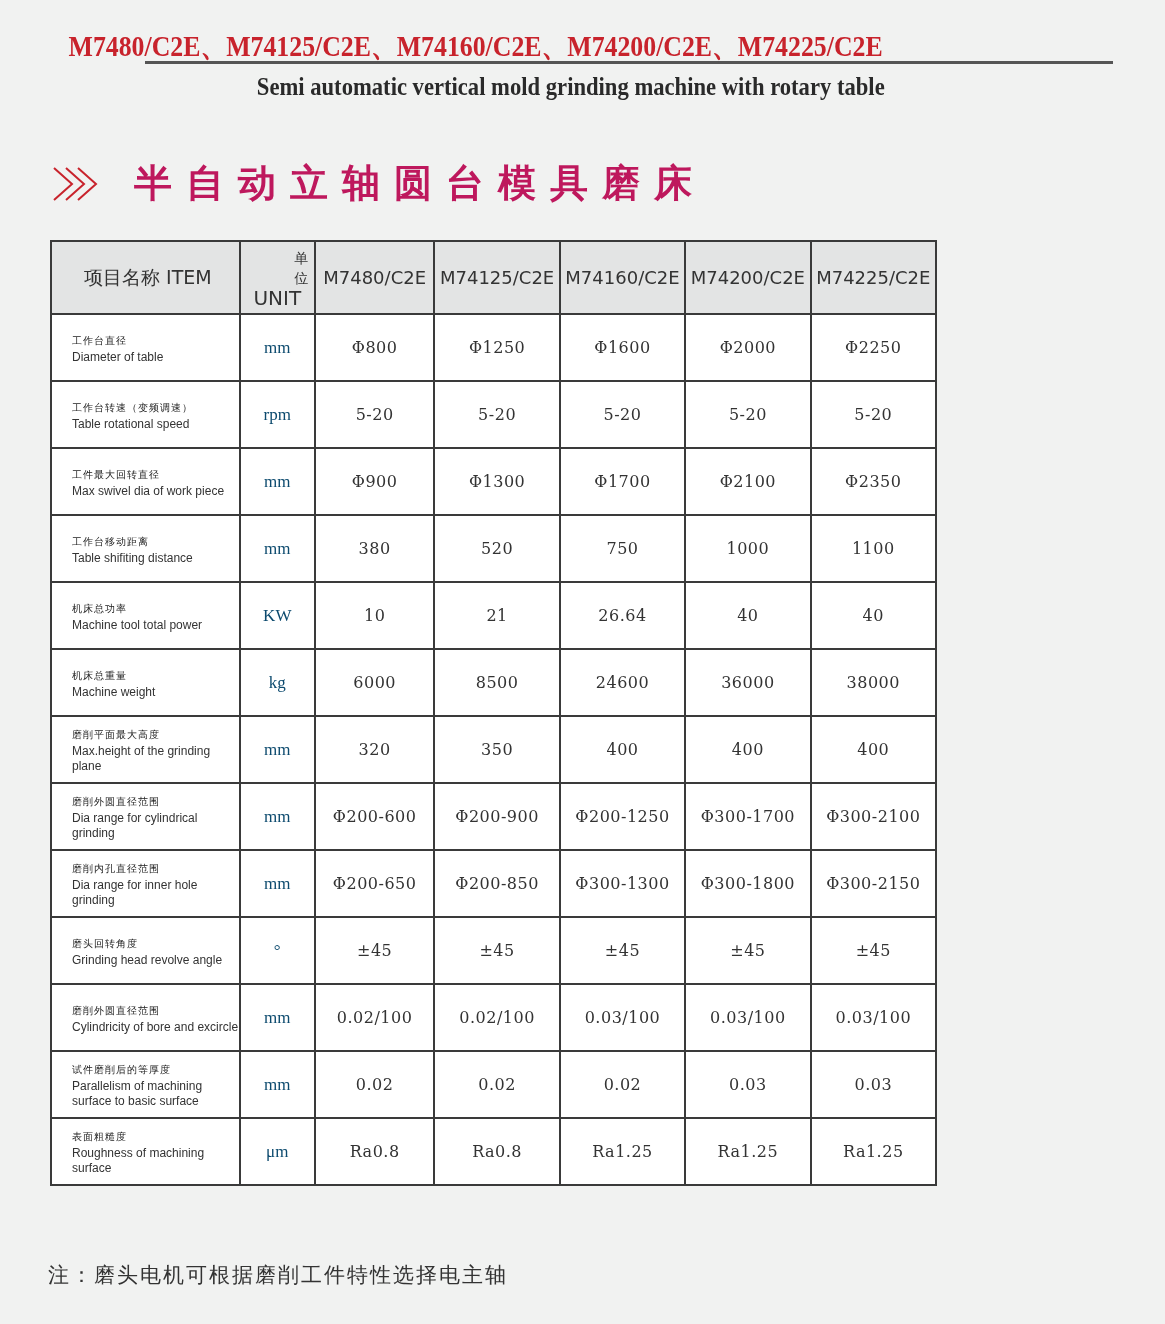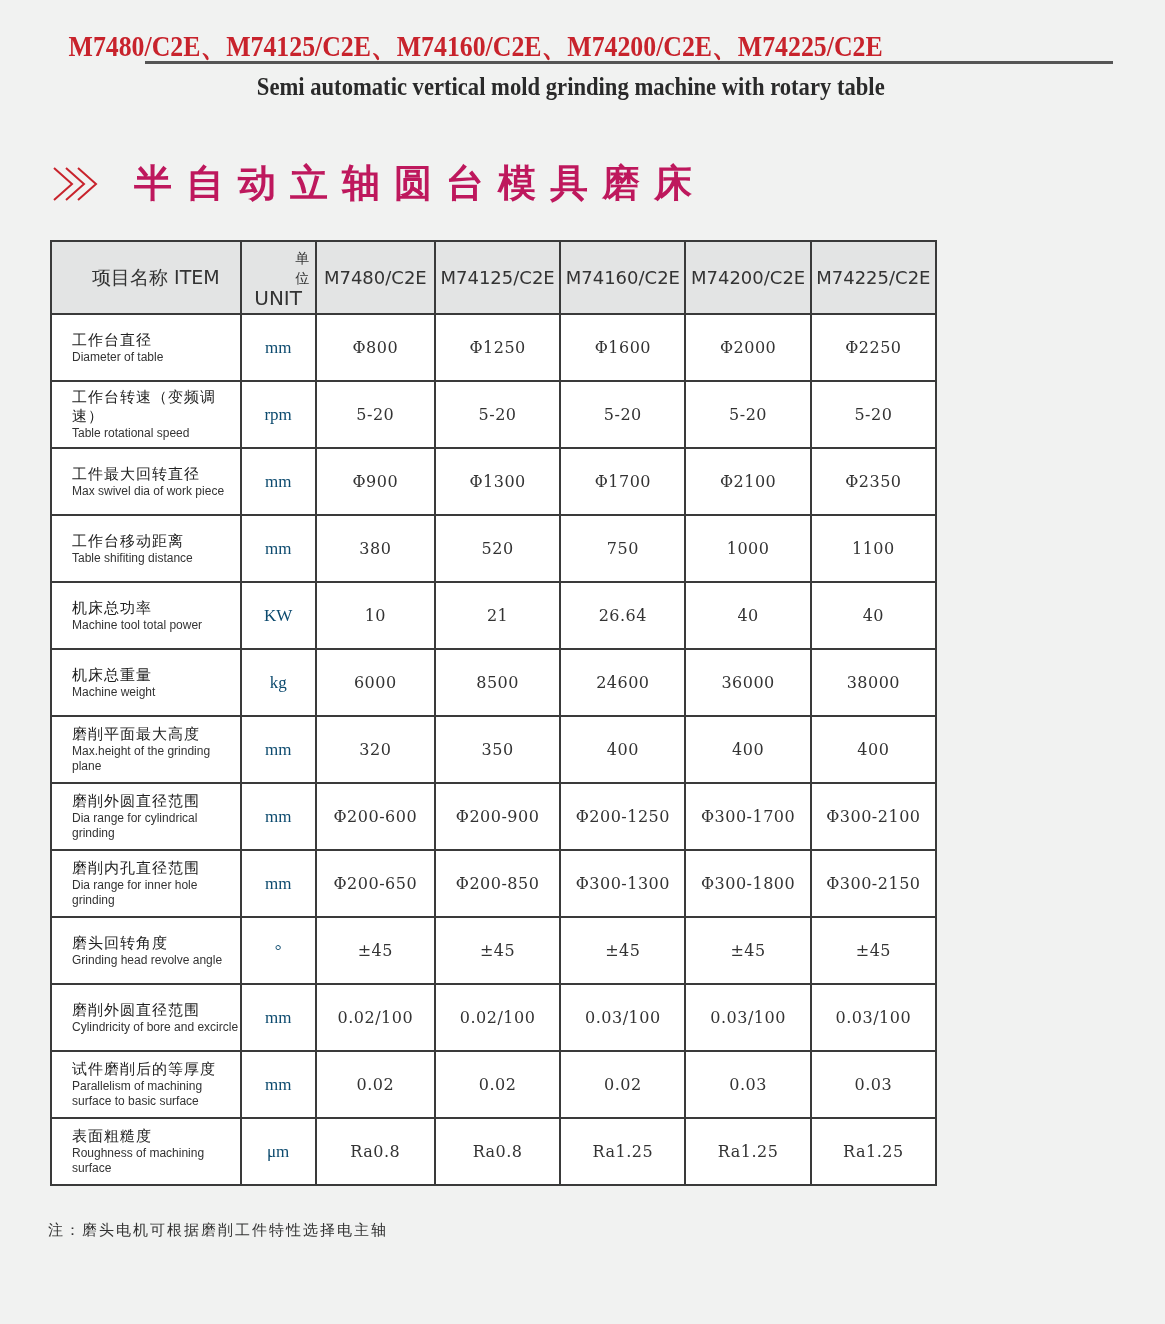--- a/index.html
+++ b/index.html
@@ -46,36 +46,36 @@
       border: 2px solid #3a3a3a;
     }
     .spec-table td, .spec-table th {
       border: 2px solid #3a3a3a;
       text-align: center; vertical-align: middle;
     }
     .spec-table thead th {
       background: #e3e4e4; height: 73px; font-weight: normal;
       font-family: "DejaVu Sans", sans-serif; color: #333;
     }
-    .h-item { width: 300px; text-align: left !important; padding-left: 40px; font-size: 19px; }
+    .h-item { width: 300px; text-align: left !important; padding-left: 32px; font-size: 19px; }
     .h-unit { width: 87px; line-height: 20px; }
     .h-unit .cn { font-size: 14px; display: block; padding-left: 48px; }
     .h-unit .en { font-size: 20px; display: block; }
     .h-model { width: 135px; font-size: 18px; }
 
     .spec-table tbody td { height: 67px; }
     .item-cell { text-align: left !important; padding-left: 20px; }
-    .item-cn { display: block; font-size: 15px; color: #222; line-height: 19px; letter-spacing: 1px; }
+    .item-cn { display: block; font-size: 10px; color: #222; line-height: 19px; letter-spacing: 1px; }
     .item-en { display: block; font-size: 12px; color: #333; line-height: 15px; font-family: "Liberation Sans", sans-serif; }
     .unit-cell { font-family: "Liberation Serif", "DejaVu Serif", serif; font-size: 17px; color: #0c4a6e; }
     .val-cell { font-family: "DejaVu Serif", serif; font-size: 16px; color: #333; letter-spacing: 0.5px; }
 
     .note {
-      position: absolute; left: 48px; top: 1221px;
-      font-size: 15px; color: #333; letter-spacing: 2px;
+      position: absolute; left: 48px; top: 1261px;
+      font-size: 21px; color: #333; letter-spacing: 2px;
     }
   </style>
 </head>
 <body>
 
 <div class="page">
   <div class="models-title">M7480/C2E、M74125/C2E、M74160/C2E、M74200/C2E、M74225/C2E</div>
   <div class="title-rule"></div>
   <div class="subtitle">Semi automatic vertical mold grinding machine with rotary table</div>
 

